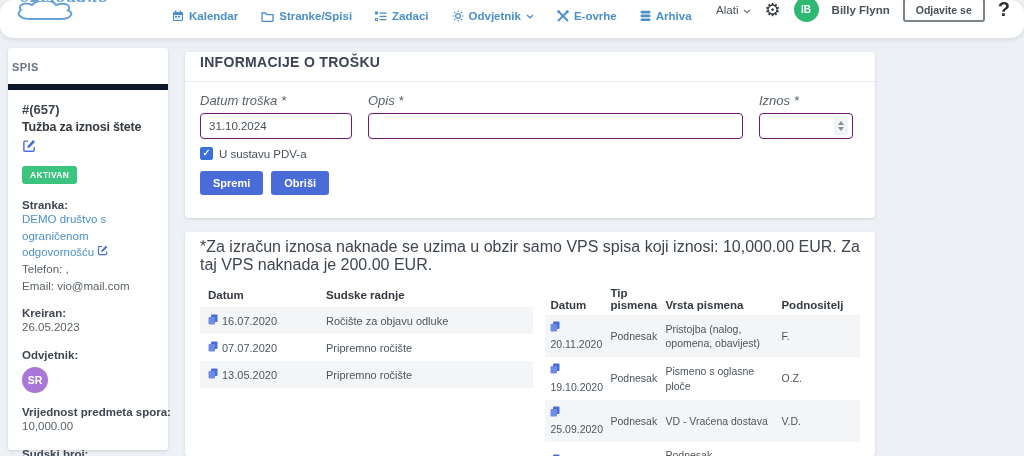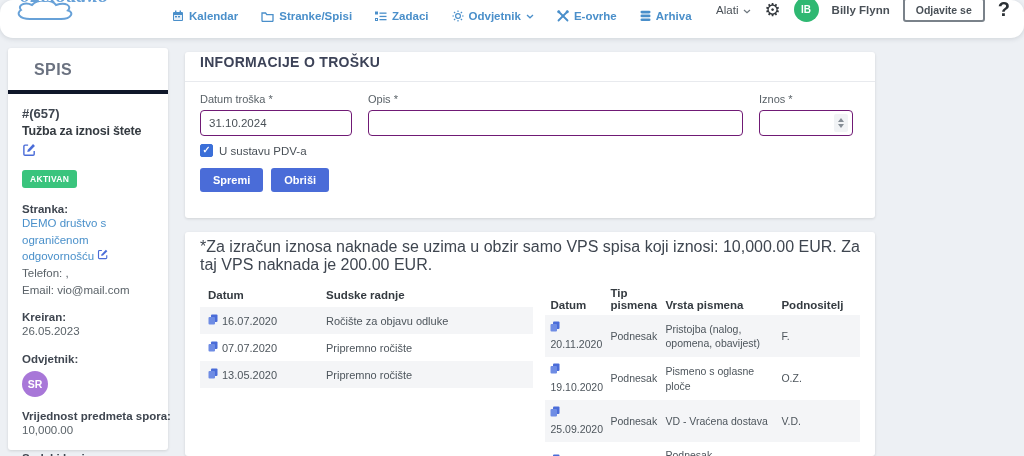--- a/index.html
+++ b/index.html
@@ -31,39 +31,39 @@
                 font-family:inherit; }
   .help { font-size:20px; font-weight:800; color:#2b3035; cursor:pointer; }
 
   
   .card { position:absolute; background:#fff; border-radius:3px; box-shadow:0 1px 3px rgba(0,0,0,.12); }
   #sidebar { left:8px; top:48px; width:160px; height:402px; }
   #card-expense { left:185px; top:52px; width:690px; height:166px; }
   #card-tables { left:185px; top:232px; width:690px; height:224px; overflow:hidden; }
 
   
-  .sb-header { padding:13px 26px 11px; border-bottom:4px solid #0f172a; color:#6b7280;
-               font-size:16px; font-weight:700; letter-spacing:.4px; }
+  .sb-header { padding:13px 4px 11px; border-bottom:6px solid #0f172a; color:#6b7280;
+               font-size:11px; font-weight:700; letter-spacing:.4px; }
   .sb-body { padding:12px 14px; font-size:11.5px; }
   .case-number { font-size:13px; font-weight:600; color:#3f4650; }
   .case-title { font-size:12.5px; font-weight:700; color:#343a40; white-space:nowrap;
                 letter-spacing:-.2px; margin:3px 0 4px; }
   .edit-ic { cursor:pointer; display:inline-block; }
   .badge { display:inline-block; background:#3ac47d; color:#fff; font-size:8.5px; font-weight:700;
            letter-spacing:.3px; padding:4px 8px; border-radius:3px; margin:11px 0 2px; }
   .sb-label { font-weight:700; color:#3f4650; margin-top:13px; }
   .sb-text { color:#5a6268; line-height:1.45; }
   .sb-link { color:#4a90ca; line-height:1.45; cursor:pointer; }
   .sb-avatar-wrap { margin-top:6px; }
 
   
   .card-header { padding:2px 15px 11px; font-size:14px; font-weight:700; color:#3c4257;
                  letter-spacing:.3px; border-bottom:1px solid #e8eaee; }
   .form-row { display:flex; gap:16px; padding:11px 15px 0; }
-  .fg label { display:block; font-size:11px; color:#5a6268; margin-bottom:5px; }
+  .fg label { display:block; font-size:13px; color:#5a6268; margin-bottom:5px;font-style:italic; }
   .txt { height:26px; border:1px solid #701a75; border-radius:4px; padding:0 8px; font-size:11.5px;
          color:#495057; font-family:inherit; outline:none; width:100%; }
   .fg-date { width:152px; }
   .fg-desc { width:375px; }
   .fg-amount { width:94px; }
   .amount-wrap { position:relative; }
   .spinner { position:absolute; right:5px; top:4px; width:14px; height:18px; background:#f1f3f5;
              border-radius:2px; display:flex; flex-direction:column; align-items:center;
              justify-content:center; gap:2px; cursor:pointer; }
   .tri-up { width:0; height:0; border-left:3.5px solid transparent; border-right:3.5px solid transparent;

